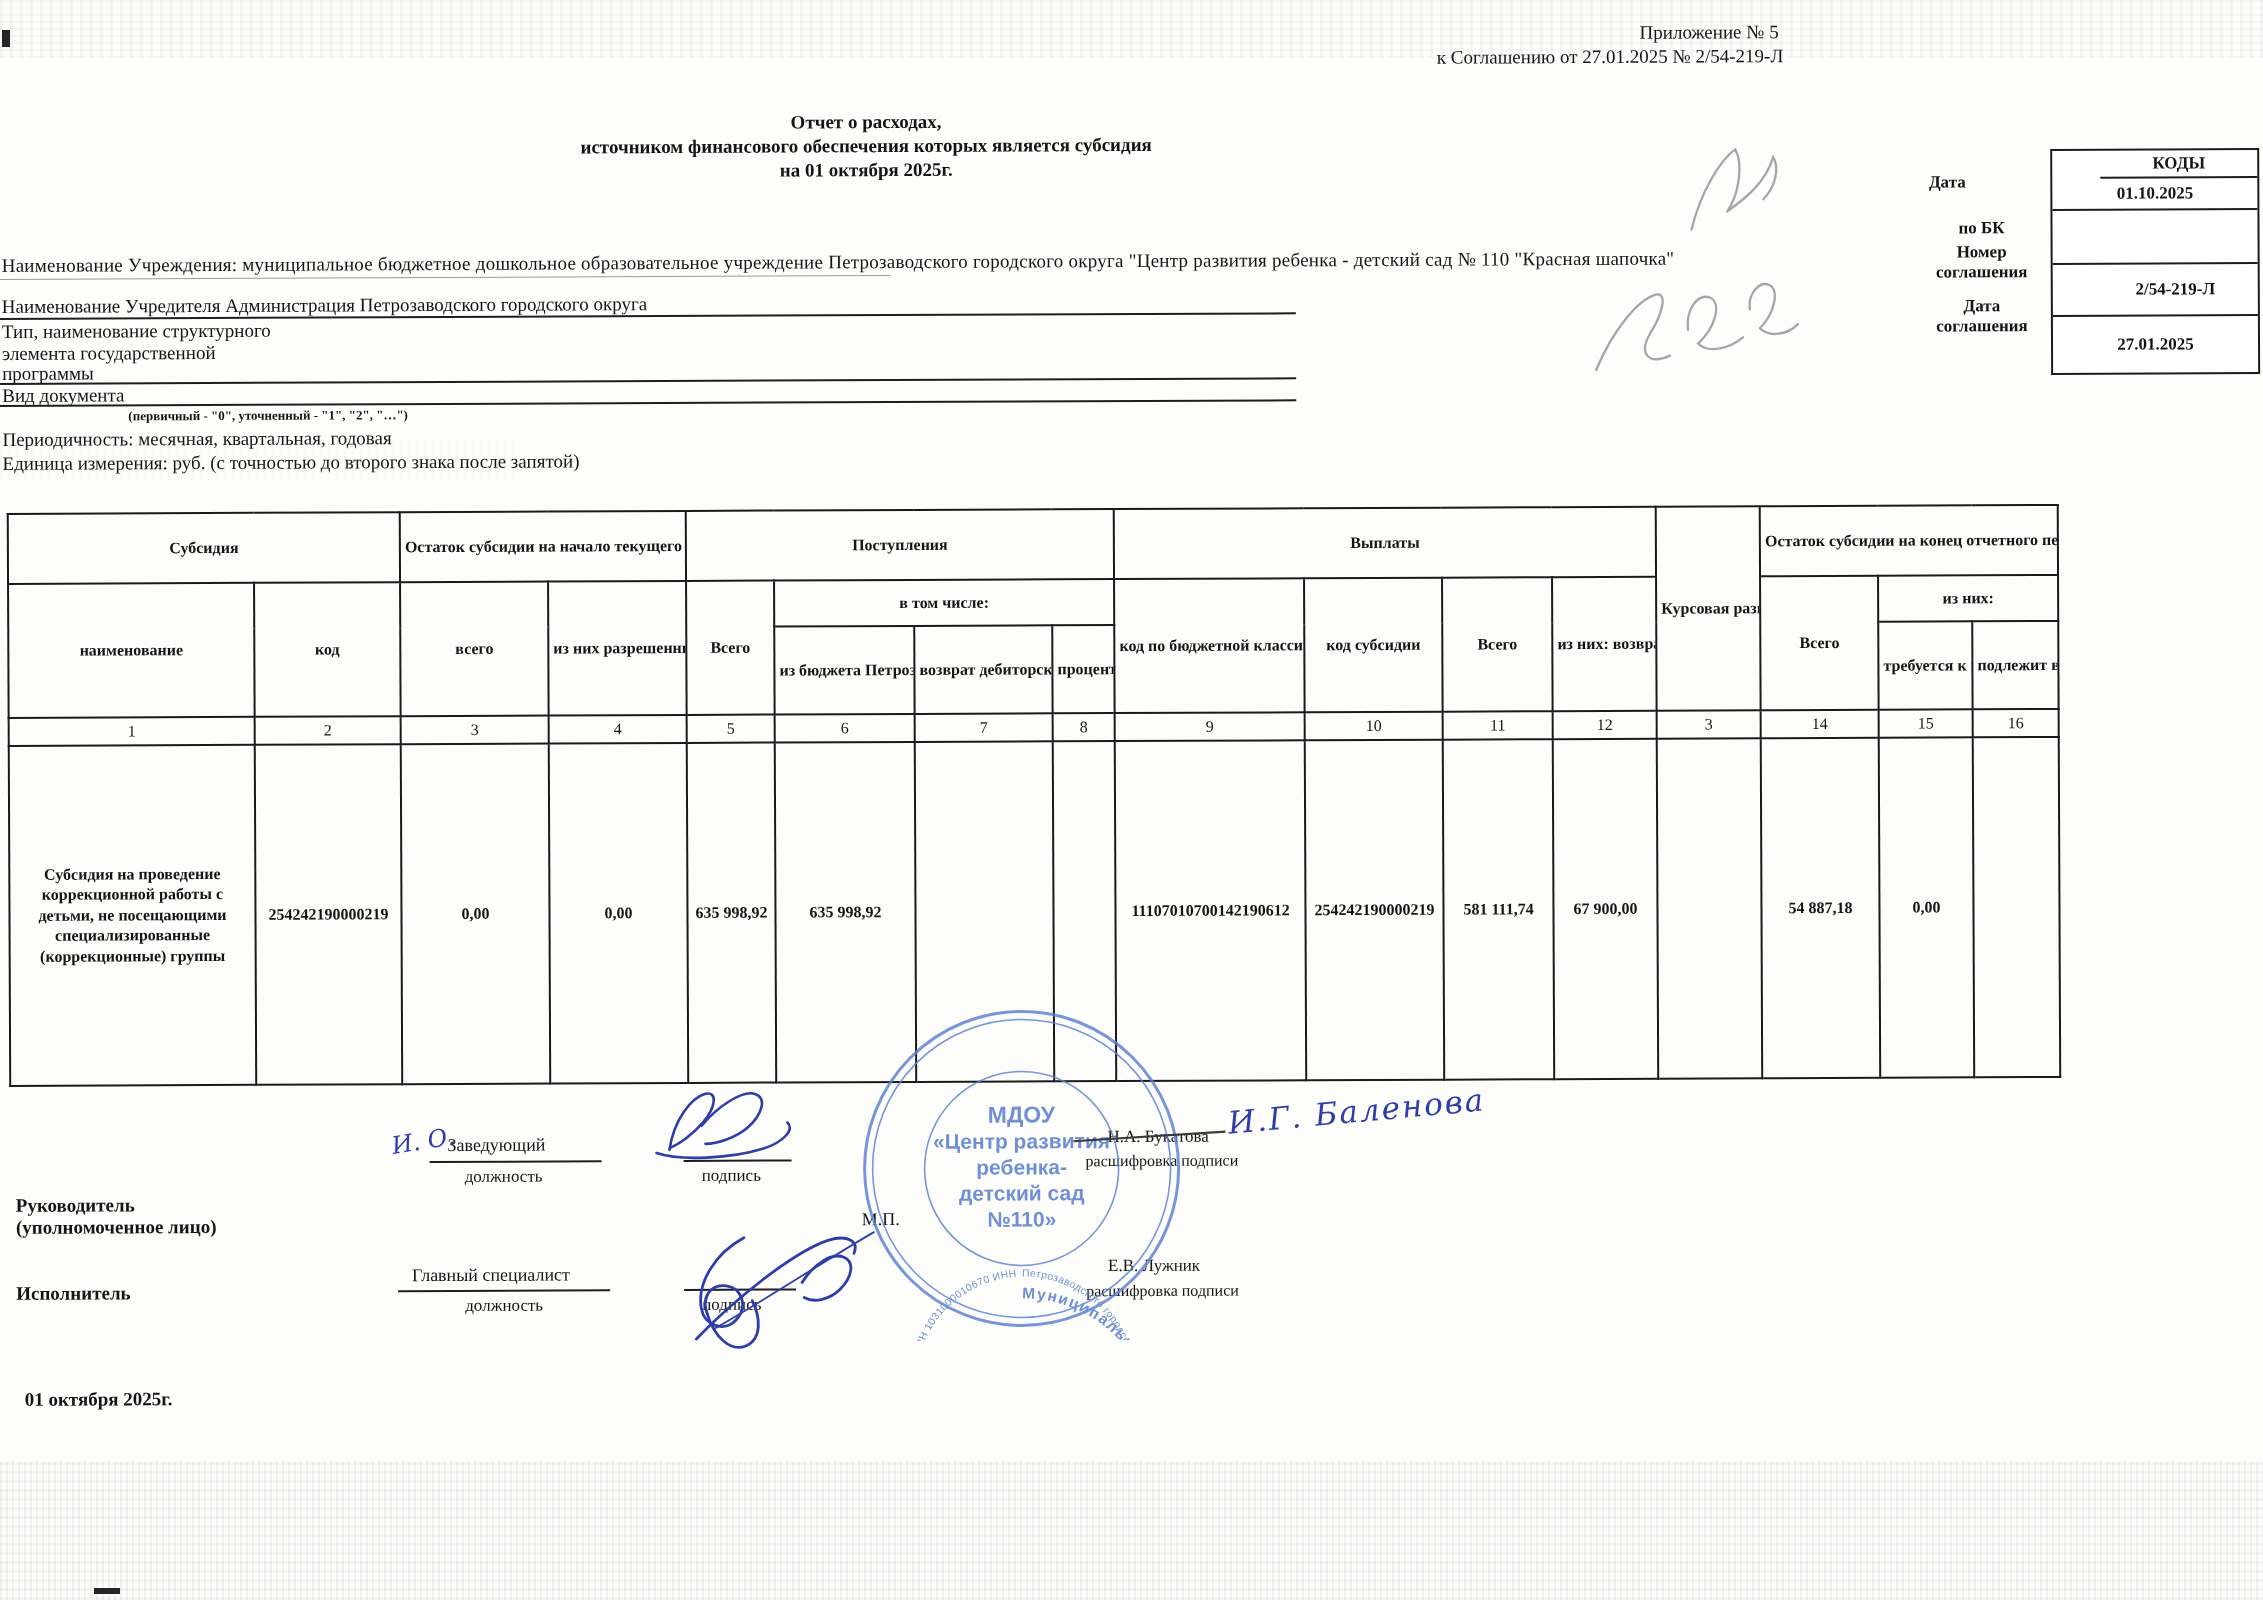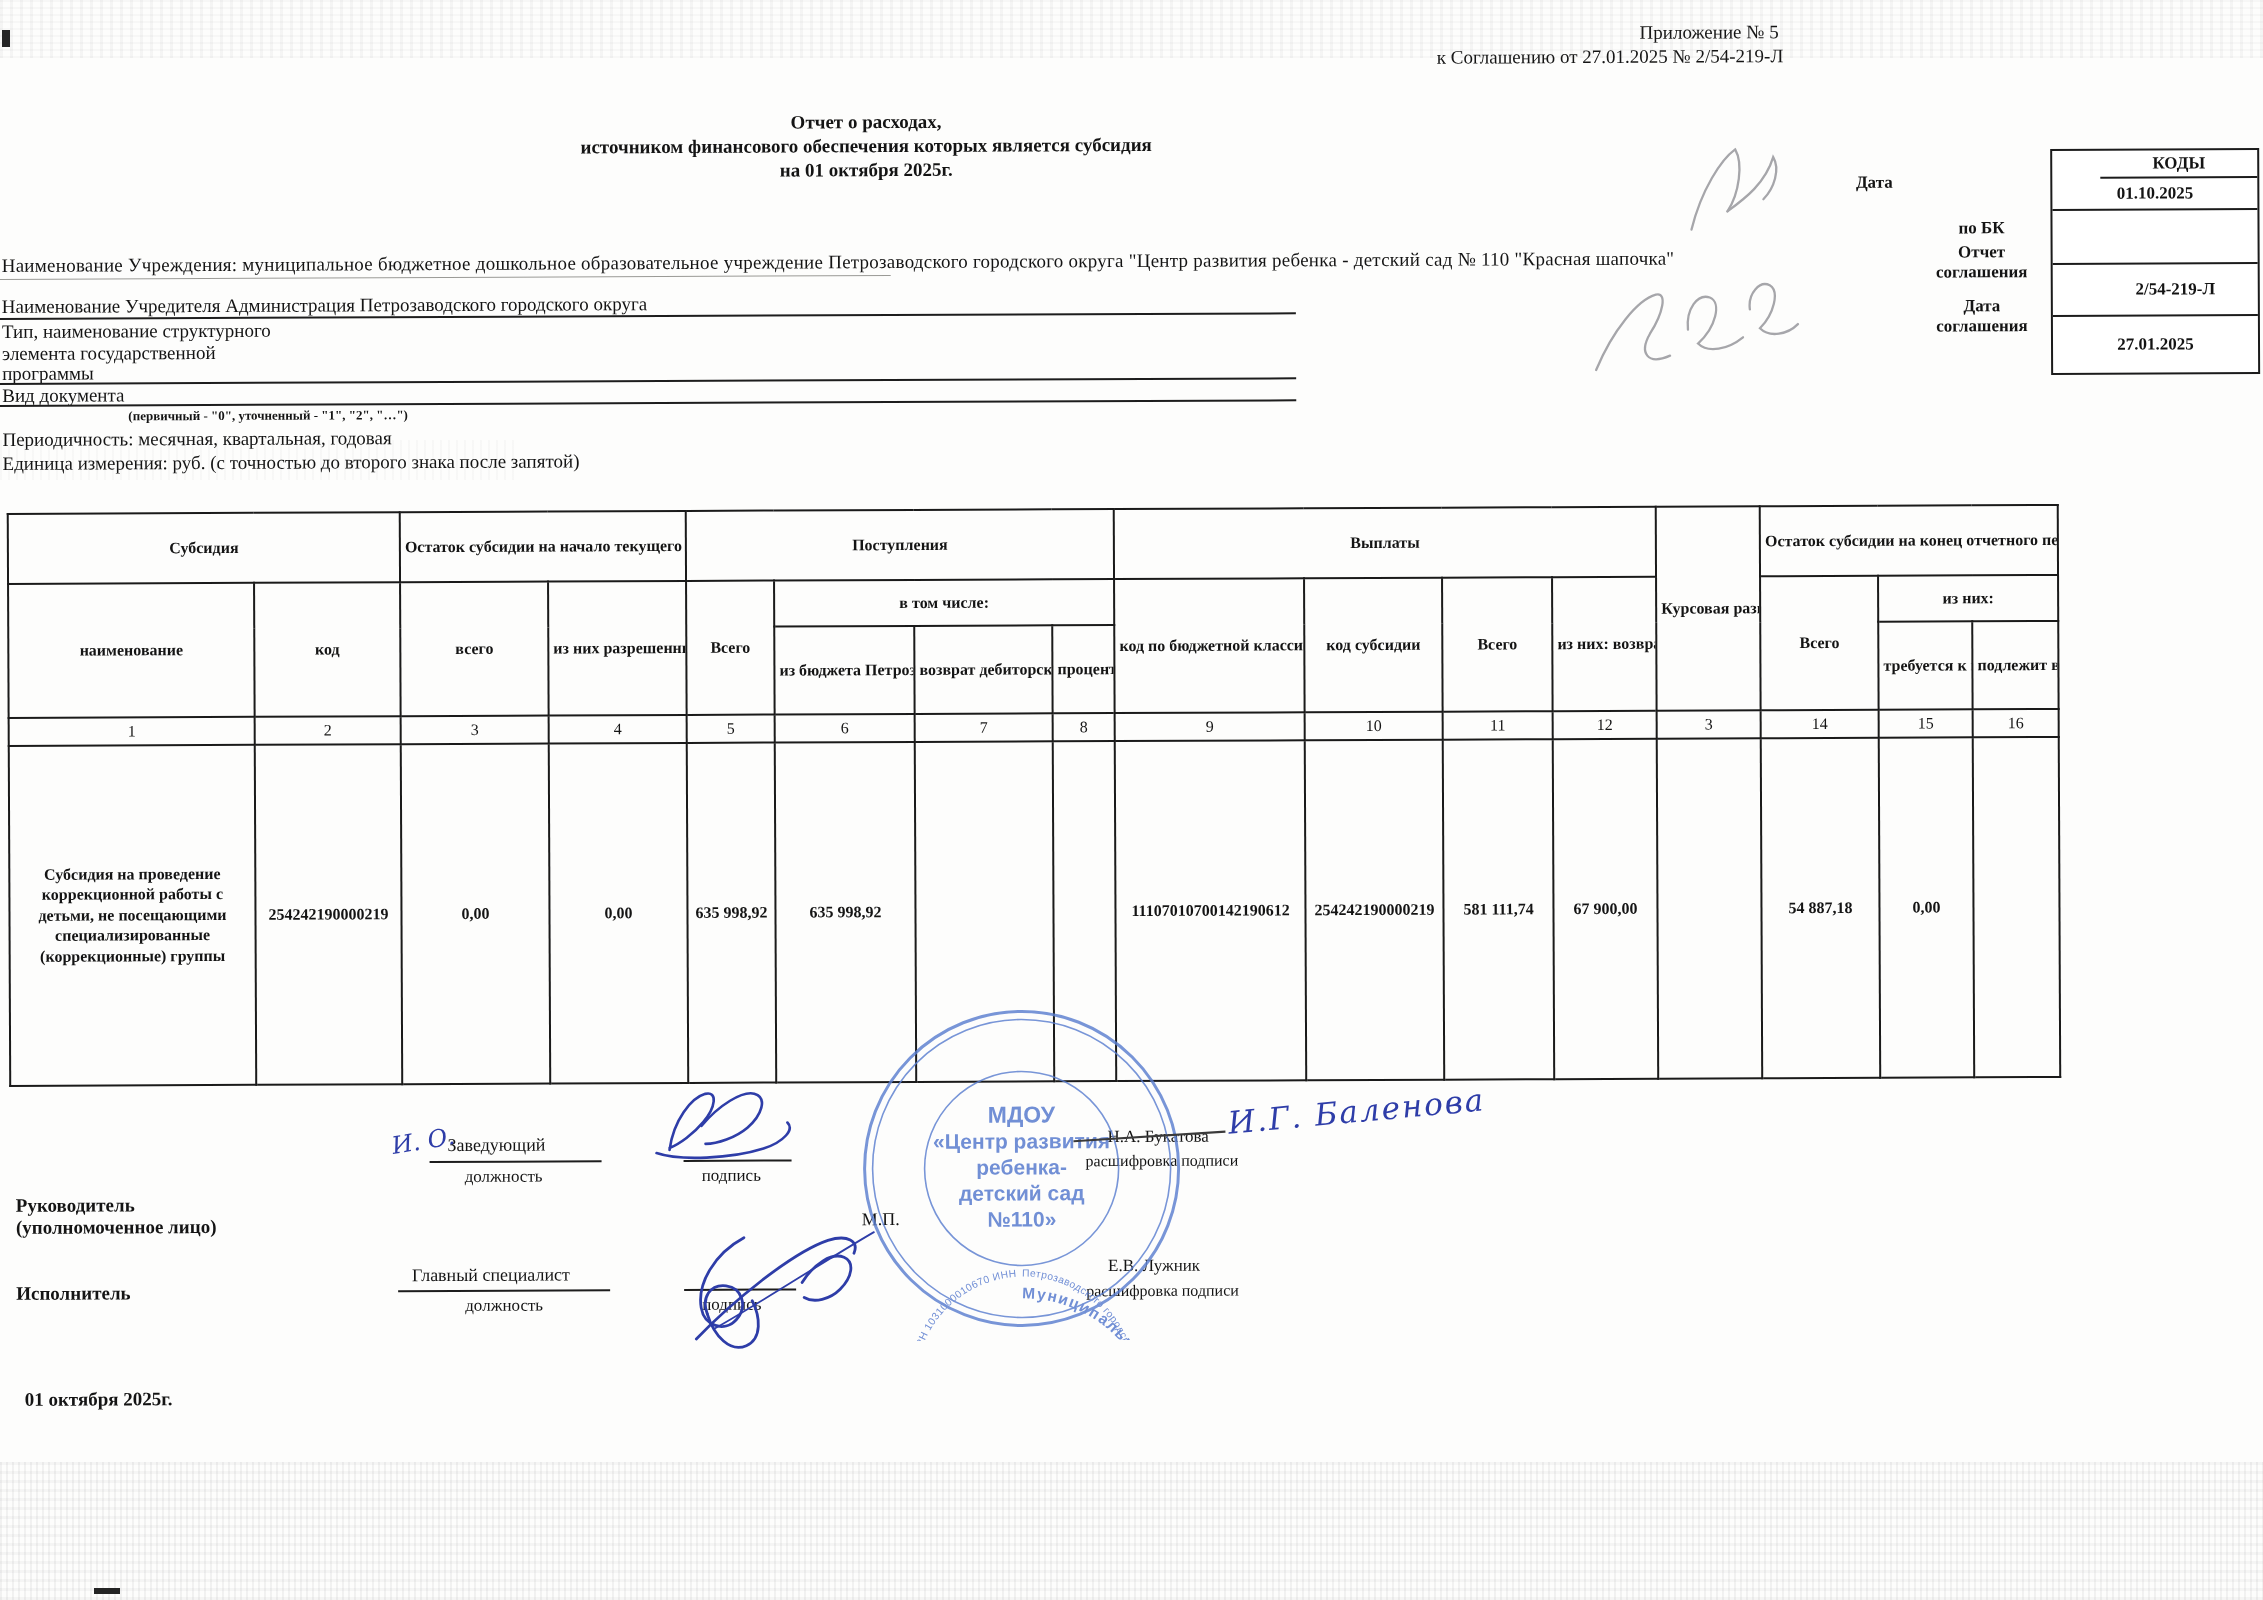--- a/index.html
+++ b/index.html
@@ -62,23 +62,23 @@
     <div class="abs ctr b f19" style="left:419px;top:134px;width:900px;">источником финансового обеспечения которых является субсидия</div>
     <div class="abs ctr b f19" style="left:419px;top:158px;width:900px;">на 01 октября 2025г.</div>
 
     <div class="codes">
       <div class="cell" style="height:26px;margin-left:48px;">КОДЫ</div>
       <div class="cell" style="height:30px;">01.10.2025</div>
       <div class="cell" style="height:52px;"></div>
       <div class="cell" style="height:50px;padding-left:40px;">2/54-219-Л</div>
       <div class="cell" style="height:56px;">27.01.2025</div>
     </div>
-    <div class="codes-label" style="left:1821px;top:176px;">Дата</div>
+    <div class="codes-label" style="left:1894px;top:176px;">Дата</div>
     <div class="codes-label" style="left:1928px;top:222px;">по БК</div>
-    <div class="codes-label" style="left:1934px;top:246px;width:100px;">Отчет соглашения</div>
+    <div class="codes-label" style="left:1934px;top:246px;width:100px;">Номер соглашения</div>
     <div class="codes-label" style="left:1934px;top:300px;width:100px;">Дата соглашения</div>
 
     <div class="abs f19" style="left:4px;top:250px;letter-spacing:.25px;">Наименование Учреждения: муниципальное бюджетное дошкольное образовательное учреждение Петрозаводского городского округа  "Центр развития ребенка - детский сад № 110 "Красная шапочка"</div>
     <div class="thinline" style="left:0;top:274px;width:893px;"></div>
     <div class="abs f19" style="left:4px;top:291px;">Наименование Учредителя Администрация Петрозаводского городского округа</div>
     <div class="line" style="left:0;top:313px;width:1298px;"></div>
     <div class="abs f19" style="left:4px;top:316px;">Тип, наименование структурного</div>
     <div class="abs f19" style="left:4px;top:338px;">элемента государственной</div>
     <div class="abs f19" style="left:4px;top:358px;text-align:center;">программы</div>
     <div class="line" style="left:0;top:378px;width:1298px;height:1.5px;"></div>

